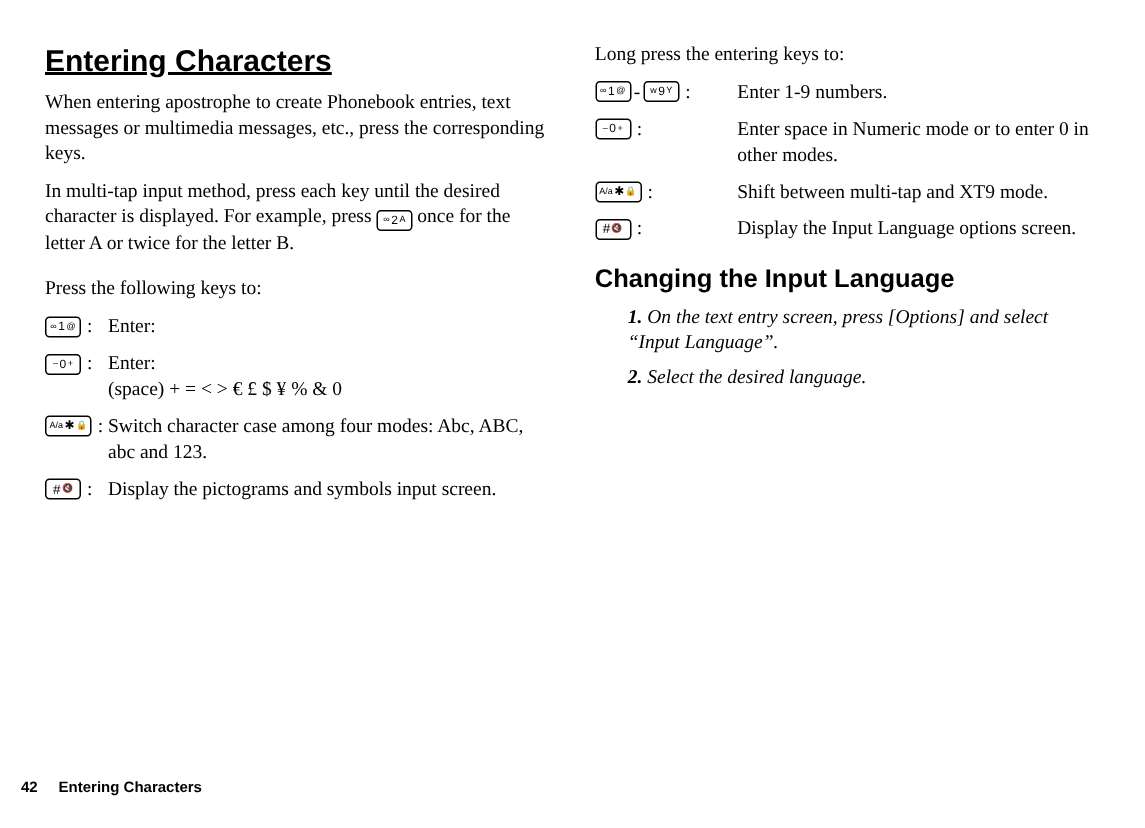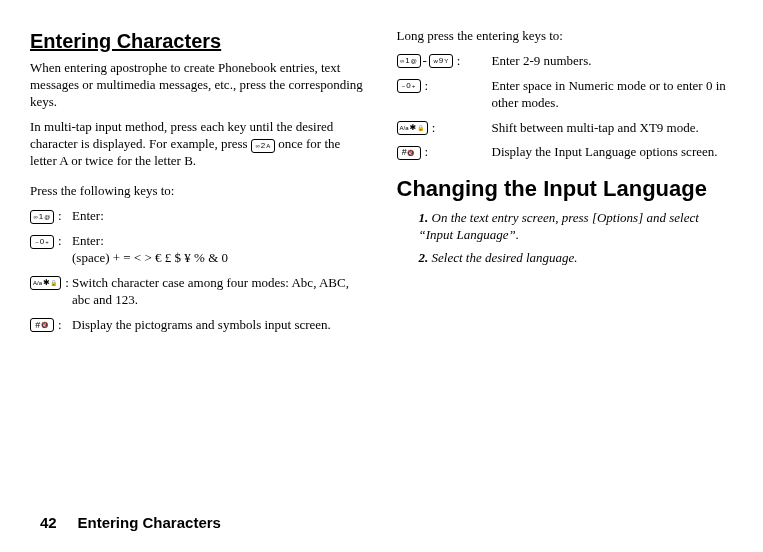--- a/index.html
+++ b/index.html
@@ -22,21 +22,21 @@
     min-width: 0;
   }
   h1 {
     font-size: 20px;
     font-weight: bold;
     margin: 0 0 6px 0;
     text-decoration: underline;
     font-family: Arial, Helvetica, sans-serif;
   }
   h2 {
-    font-size: 22px;
+    font-size: 17px;
     font-weight: bold;
     margin: 14px 0 6px 0;
     font-family: Arial, Helvetica, sans-serif;
   }
   p {
     margin: 0 0 8px 0;
   }
   .key-row {
     display: flex;
     align-items: flex-start;
@@ -80,23 +80,23 @@
     margin: 0;
     padding-left: 18px;
   }
   ol li {
     margin-bottom: 6px;
     padding-left: 4px;
   }
   .footer {
     position: absolute;
     bottom: 20px;
-    left: 40px;
+    left: 14px;
     font-family: Arial, Helvetica, sans-serif;
-    font-size: 15px;
+    font-size: 10px;
     font-weight: bold;
   }
 </style>
 </head>
 <body>
 
 <div class="columns">
 
   <div class="col">
     <h1>Entering Characters</h1>
@@ -183,21 +183,21 @@
             <span class="sub">@</span>
         </span>
         <span style="margin:0 2px">-</span>
         <span class="keycap">
           <span class="sub">w</span>
             <span>9</span>
             <span class="sub">Y</span>
         </span>
         <span class="colon">:</span>
       </div>
-      <div class="desc-col">Enter 2-9 numbers.</div>
+      <div class="desc-col">Enter 1-9 numbers.</div>
     </div>
 
     <div class="key-row key-row-wide">
       <div class="key-col">
         <span class="keycap">
           <span class="sub">–</span>
             <span>0</span>
             <span class="sub">+</span>
         </span>
         <span class="colon">:</span>

